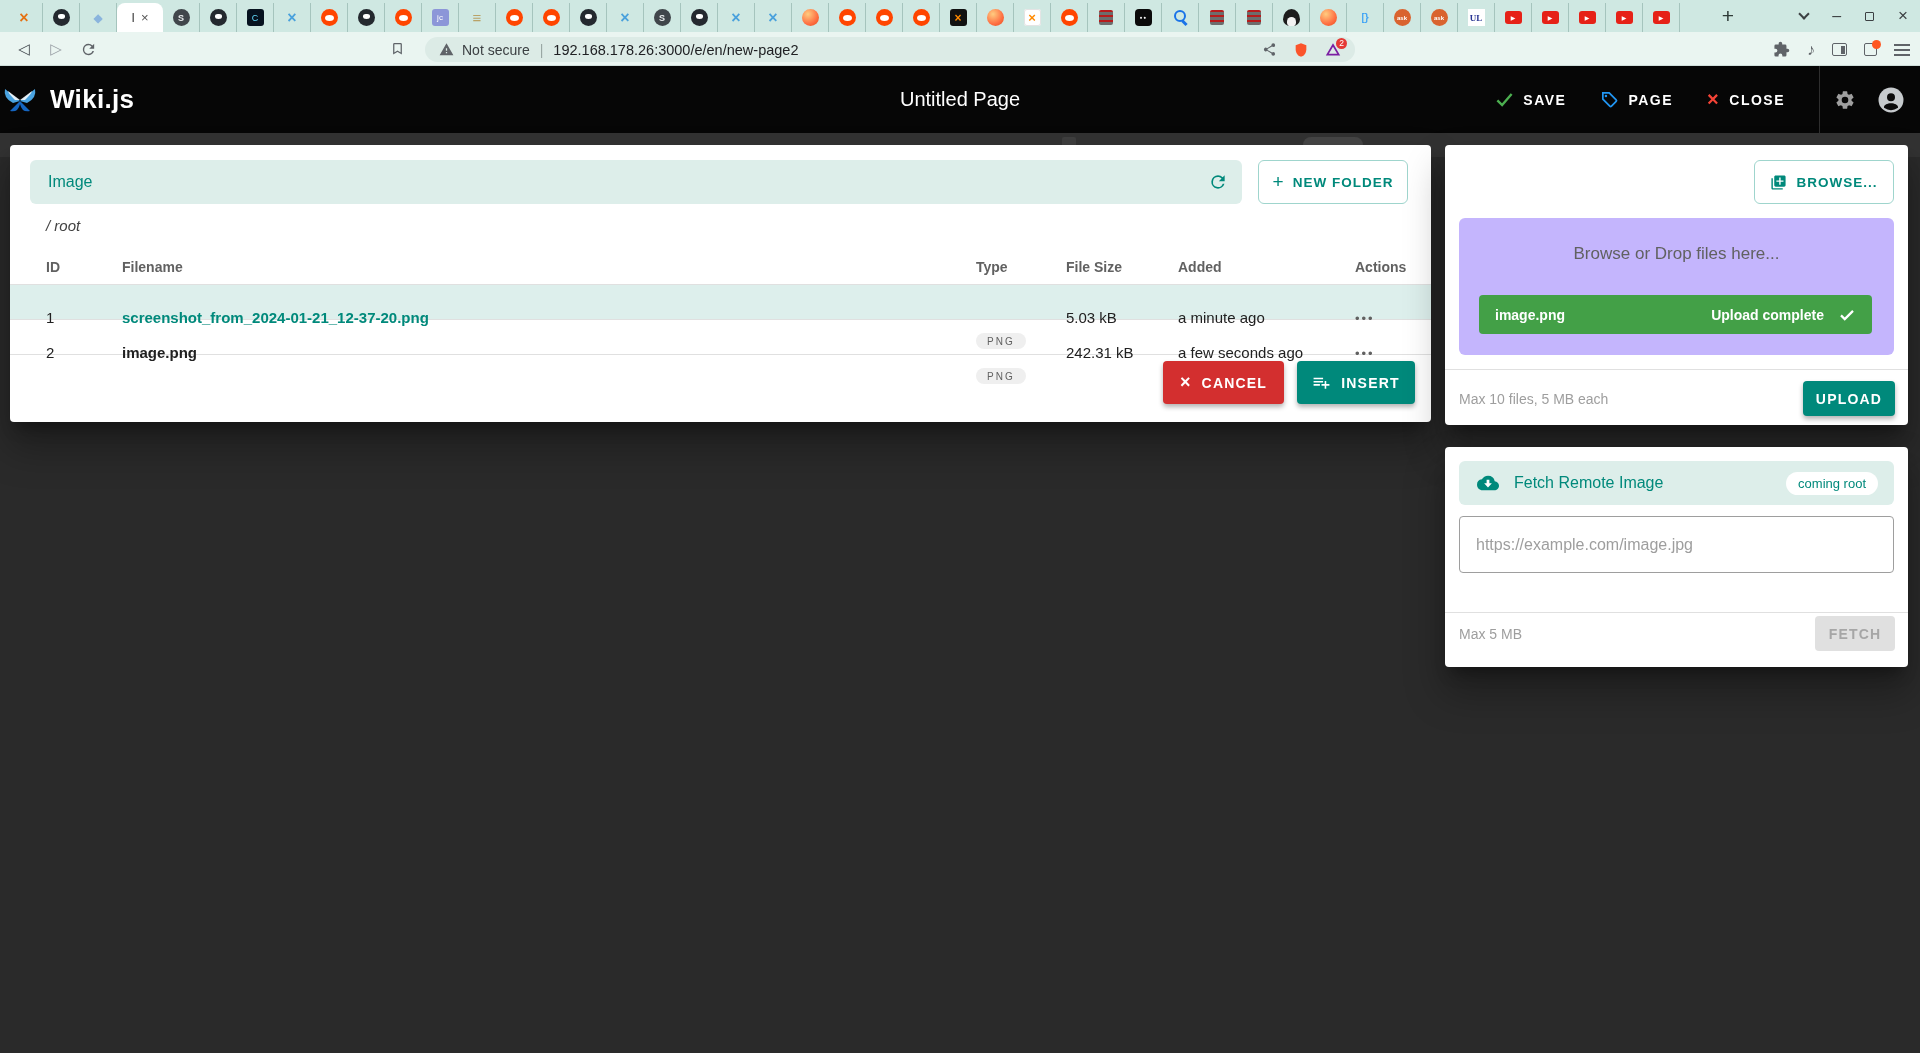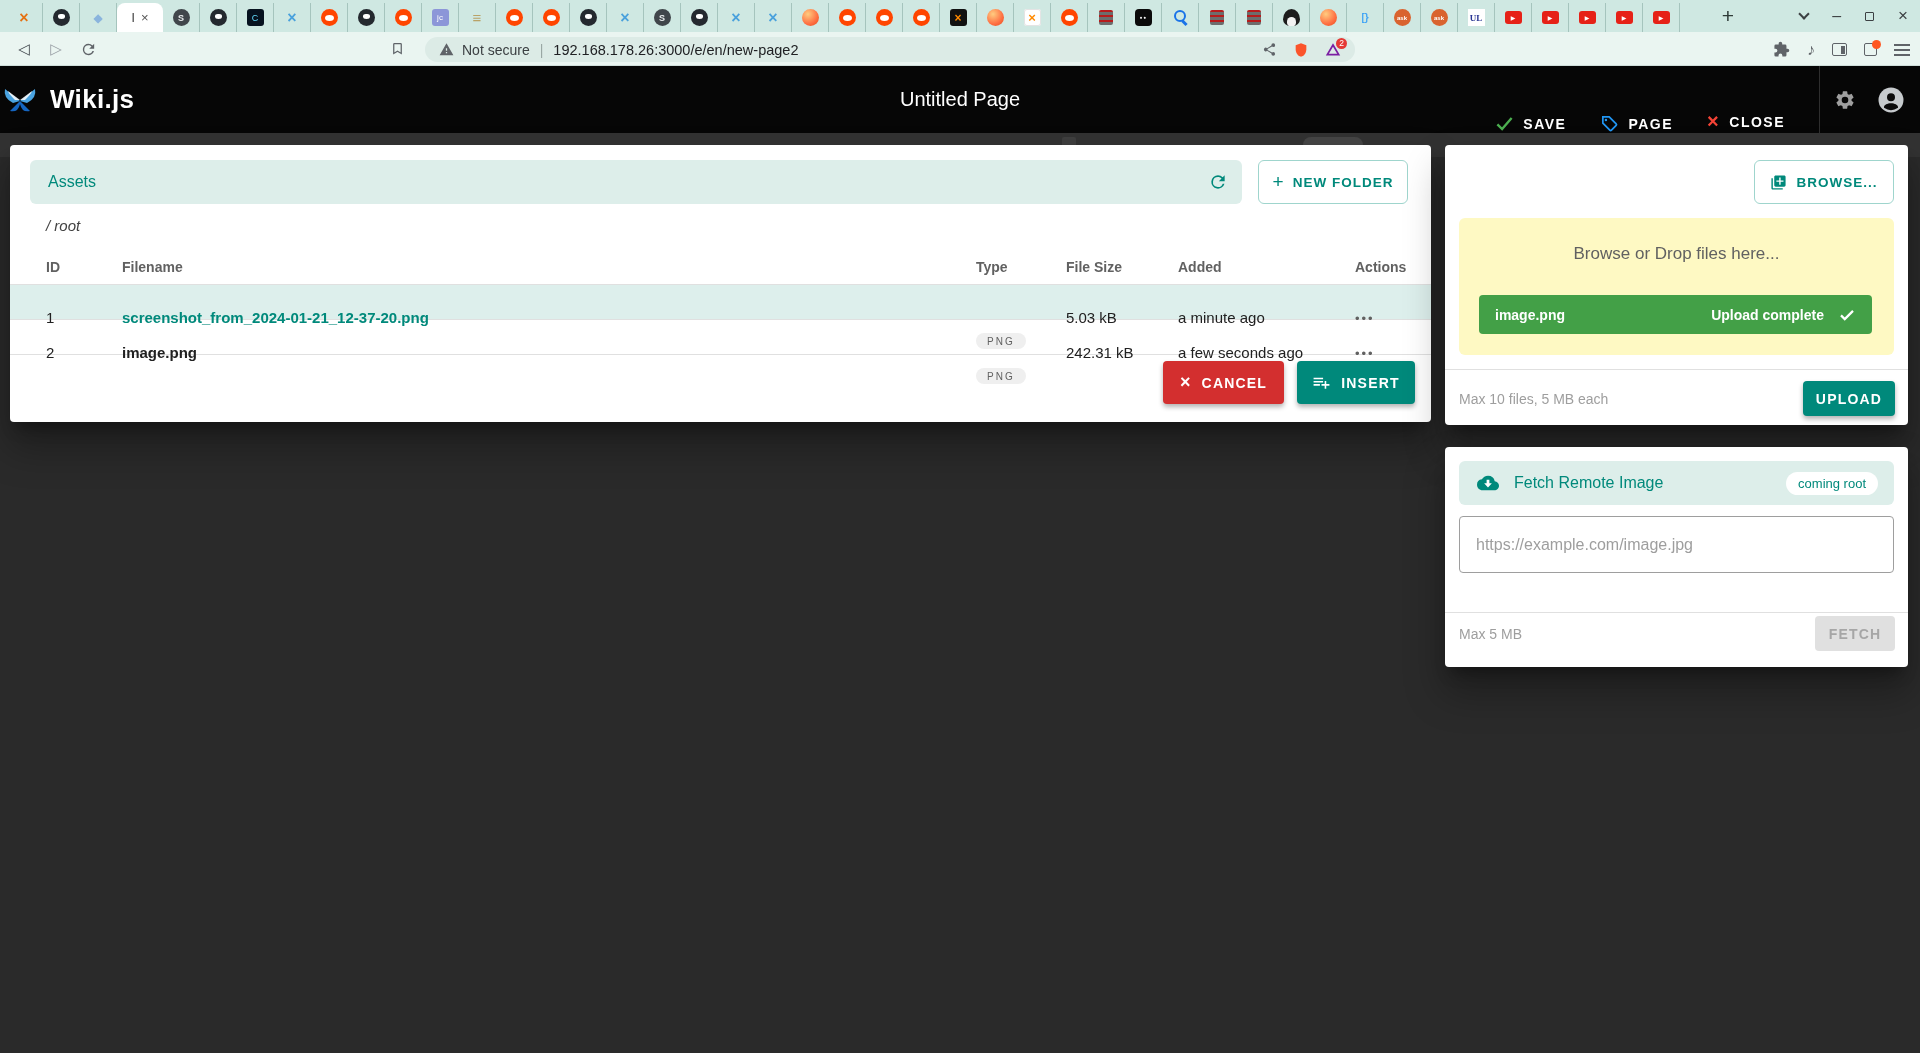--- a/index.html
+++ b/index.html
@@ -75,21 +75,21 @@
   .boxbadge { position:relative; width:13px; height:13px; border:1.7px solid #5f6368; border-radius:2px; }
   .boxbadge::after { content:""; position:absolute; top:-4px; right:-5px; width:9px; height:9px; border-radius:50%; background:#ff5722; }
   .hamb { width:16px; height:2px; background:#5f6368; box-shadow:0 5px 0 #5f6368, 0 -5px 0 #5f6368; }
   .bm { position:absolute; left:390px; top:9px; }
 
   
   .appbar { position:absolute; left:0; top:66px; width:1920px; height:67px; background:#060606; display:flex; align-items:center; }
   .brand { display:flex; align-items:center; gap:12px; padding-left:2px; }
   .brand-name { color:#fff; font-size:26px; font-weight:bold; letter-spacing:.3px; }
   .page-title { position:absolute; left:0; right:0; text-align:center; color:#fff; font-size:20px; pointer-events:none; }
-  .appbar-actions { position:absolute; right:0; display:flex; align-items:flex-end; height:67px; }
+  .appbar-actions { position:absolute; right:0; display:flex; align-items:center; height:67px; }
   .abtn { display:flex; align-items:center; gap:9px; color:#fff; font-size:14px; font-weight:bold; letter-spacing:1.5px; background:transparent; border:none; cursor:pointer; margin-right:34px; }
   .vdiv { width:1px; height:67px; background:#2e2e2e; }
   .iconbtn { width:50px; height:67px; display:flex; align-items:center; justify-content:center; background:transparent; border:none; cursor:pointer; }
   .close-x { color:#f44336; font-size:20px; font-weight:bold; }
 
   
   .main { position:absolute; left:0; top:133px; width:1920px; height:898px; background:#2a2a2a; }
   .ghost-strip { position:absolute; left:0; top:0; width:1920px; height:24px; background:#323232; }
   .ghost1 { position:absolute; left:1303px; top:4px; width:60px; height:16px; background:#454545; border-radius:8px; }
   .ghost2 { position:absolute; left:1062px; top:4px; width:14px; height:14px; background:#3e3e3e; border-radius:2px; }
@@ -118,21 +118,21 @@
   #assets-foot { position:absolute; left:20px; top:216px; width:1118px; height:43px; background:#f5f5f5; border-radius:4px; display:flex; align-items:center; padding-left:18px; color:#9e9e9e; font-size:15px; }
   .btn { position:absolute; height:43px; border:none; border-radius:4px; color:#fff; font-size:14px; font-weight:bold; letter-spacing:1.2px; display:flex; align-items:center; justify-content:center; gap:10px; cursor:pointer; box-shadow:0 3px 5px rgba(0,0,0,.3); }
   #cancel-btn { left:1153px; top:216px; width:121px; background:#d32f2f; }
   #insert-btn { left:1287px; top:216px; width:118px; background:#00897b; }
   #cancel-btn .x { font-size:18px; font-weight:bold; }
 
   
   #upload-card { left:1445px; top:12px; width:463px; height:280px; }
   #upload-head { left:14px; top:15px; width:282px; height:44px; padding:0 18px; gap:15px; }
   #browse-btn { position:absolute; left:309px; top:15px; width:140px; height:44px; background:#fff; border:1px solid #9fd5cd; border-radius:6px; color:#00897b; font-size:13.5px; font-weight:bold; letter-spacing:1px; display:flex; align-items:center; justify-content:center; gap:9px; cursor:pointer; }
-  #dropzone { position:absolute; left:14px; top:73px; width:435px; height:137px; background:#fef9c3; border-radius:6px; }
+  #dropzone { position:absolute; left:14px; top:73px; width:435px; height:137px; background:#c4b5fd; border-radius:6px; }
   #dropzone .dz-text { display:block; text-align:center; margin-top:26px; color:#616161; font-size:17px; }
   #upload-bar { position:absolute; left:20px; top:77px; width:393px; height:39px; background:#43a047; border-radius:4px; display:flex; align-items:center; padding:0 16px; color:#fff; font-size:14px; font-weight:bold; }
   #upload-bar .grow { flex:1; }
   #upload-bar .stat { margin-right:14px; font-weight:bold; }
   .hdiv { position:absolute; left:0; width:100%; height:1px; background:#e0e0e0; }
   .limit { position:absolute; left:14px; color:#9e9e9e; font-size:14px; }
   .smallbtn { position:absolute; border:none; border-radius:4px; font-size:14px; font-weight:bold; letter-spacing:1.2px; cursor:pointer; }
   #upload-btn { left:358px; top:236px; width:92px; height:35px; background:#00897b; color:#fff; box-shadow:0 3px 5px rgba(0,0,0,.3); }
   #fetch-card { left:1445px; top:314px; width:463px; height:220px; }
   #fetch-head { left:14px; top:14px; width:435px; height:44px; padding:0 18px; gap:15px; }
@@ -398,21 +398,21 @@
   </div>
 
   <div class="main">
     <div class="ghost-strip">
       <span class="ghost1"></span>
       <span class="ghost2"></span>
     </div>
 
     <div class="card" id="assets-card">
       <div class="teal-bar" id="assets-head">
-        <span class="teal-text">Assets</span>
+        <span class="teal-text">Image</span>
         <button id="assets-refresh">
           <svg width="20" viewBox="0 0 24 24">
               <path fill="#00897b" d="M17.65 6.35A7.96 7.96 0 0 0 12 4a8 8 0 1 0 7.73 10h-2.08A6 6 0 1 1 12 6c1.66 0 3.14.69 4.22 1.78L13 11h7V4l-2.35 2.35z"></path>
             </svg>
         </button>
       </div>
       <button id="new-folder">
         <span class="plus">+</span>
         <span>NEW FOLDER</span>
       </button>

